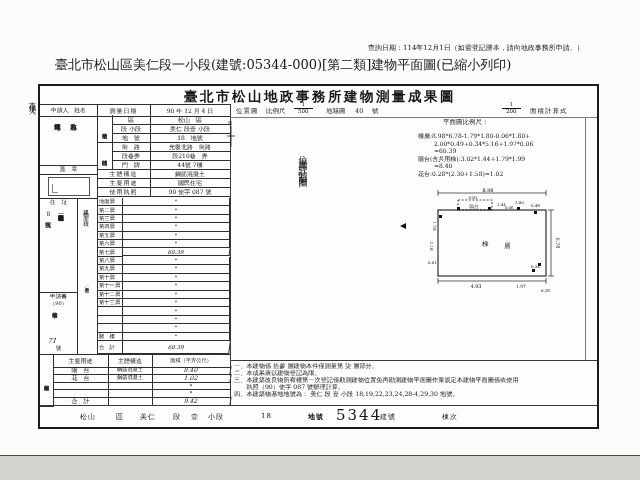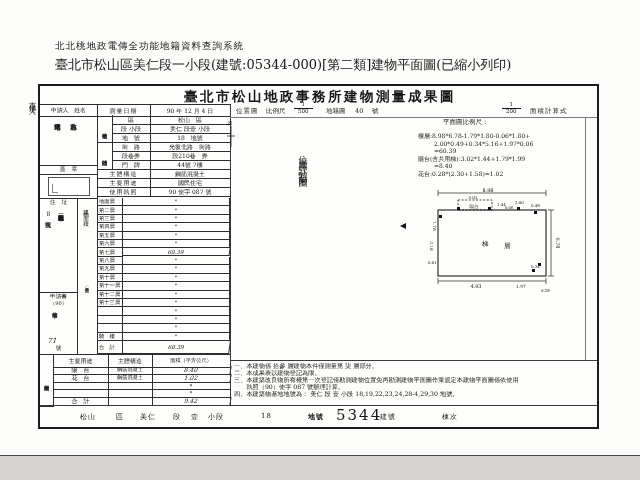--- a/index.html
+++ b/index.html
@@ -37,21 +37,21 @@
   .seal-mark{position:absolute;left:3px;bottom:2px;width:5px;height:8px;border-left:1px solid #8a8a8a;border-bottom:1px solid #8a8a8a;}
   .tri-left{width:0;height:0;border-style:solid;border-width:3px 6px 3px 0;border-color:transparent #111 transparent transparent;}
   .ftxt{position:absolute;font-size:7px;letter-spacing:1px;white-space:nowrap;}
   svg text{font-family:"DejaVu Serif","Liberation Serif",serif;fill:#161616;}
 </style>
 </head>
 <body>
 
 <div class="paper">
 
-  <div class="abs" style="left:55px;top:40px;font-size:9.5px;letter-spacing:1px;">北北桃地政電傳全功能地籍資料查詢系統</div>
+  <div class="abs" style="left:368px;top:43px;font-size:7px;">查詢日期：114年12月1日（如需登記謄本，請向地政事務所申請。）</div>
   <div class="abs" style="left:55px;top:56px;font-size:13px;">臺北市松山區美仁段一小段(建號:05344-000)[第二類]建物平面圖(已縮小列印)</div>
 
   <div class="abs vt" style="left:27px;top:96px;height:95px;font-size:7px;letter-spacing:2px;">市代理人：</div>
 
   <div class="form">
 
     <div class="title">臺北市松山地政事務所建物測量成果圖</div>
 
     <div class="cell bt" style="left:0;top:18px;width:57px;height:11px;font-size:5.8px;">申請人　姓名</div>
     <div class="cell" style="left:0;top:29px;width:57px;height:50px;">

